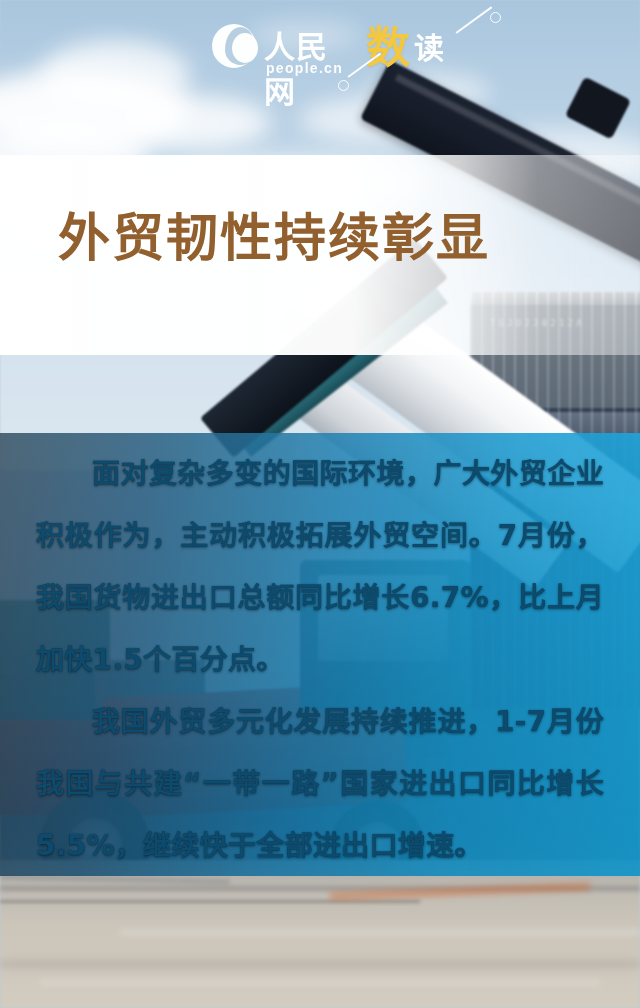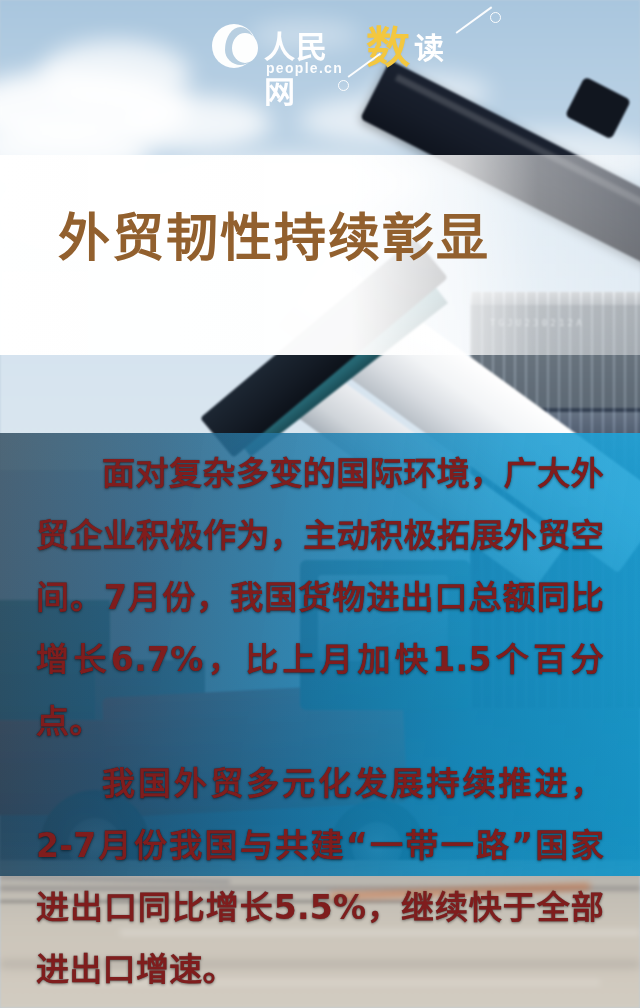--- a/index.html
+++ b/index.html
@@ -202,24 +202,24 @@
       rgba(17,150,206,.88) 72%,
       rgba(20,163,219,.92) 100%);
   }
   .blue-band:after{
     content:"";position:absolute;inset:0;
     background:linear-gradient(180deg,rgba(255,255,255,.05),rgba(0,0,0,.08));
   }
 
   .body-text{
     position:absolute;left:36px;top:443px;width:568px;
-    color:#7f1d1d;
+    color:#0c4a6e;
     font-family:"DejaVu Sans","Liberation Sans",sans-serif;
     font-weight:bold;
-    font-size:33px;
+    font-size:28px;
     line-height:62px;
     letter-spacing:.3px;
     text-shadow:0 1px 3px rgba(0,0,0,.45), 0 0 1px rgba(0,0,0,.4);
   }
   .body-text p{margin:0;text-indent:2em;text-align:justify;}
 
   
   .header{position:absolute;left:0;top:0;width:640px;height:96px;margin-left:36px;}
 
   .logo-people{position:absolute;left:176px;top:22px;width:140px;height:56px;}
@@ -361,16 +361,16 @@
 
   </div>
 
   <div class="title-band"></div>
   <div class="title-text">外贸韧性持续彰显</div>
 
   <div class="blue-band"></div>
 
   <div class="body-text">
     <p>面对复杂多变的国际环境，广大外贸企业积极作为，主动积极拓展外贸空间。7月份，我国货物进出口总额同比增长6.7%，比上月加快1.5个百分点。</p>
-    <p>我国外贸多元化发展持续推进，2-7月份我国与共建“一带一路”国家进出口同比增长5.5%，继续快于全部进出口增速。</p>
+    <p>我国外贸多元化发展持续推进，1-7月份我国与共建“一带一路”国家进出口同比增长5.5%，继续快于全部进出口增速。</p>
   </div>
 
 </div>
 
 </body></html>

